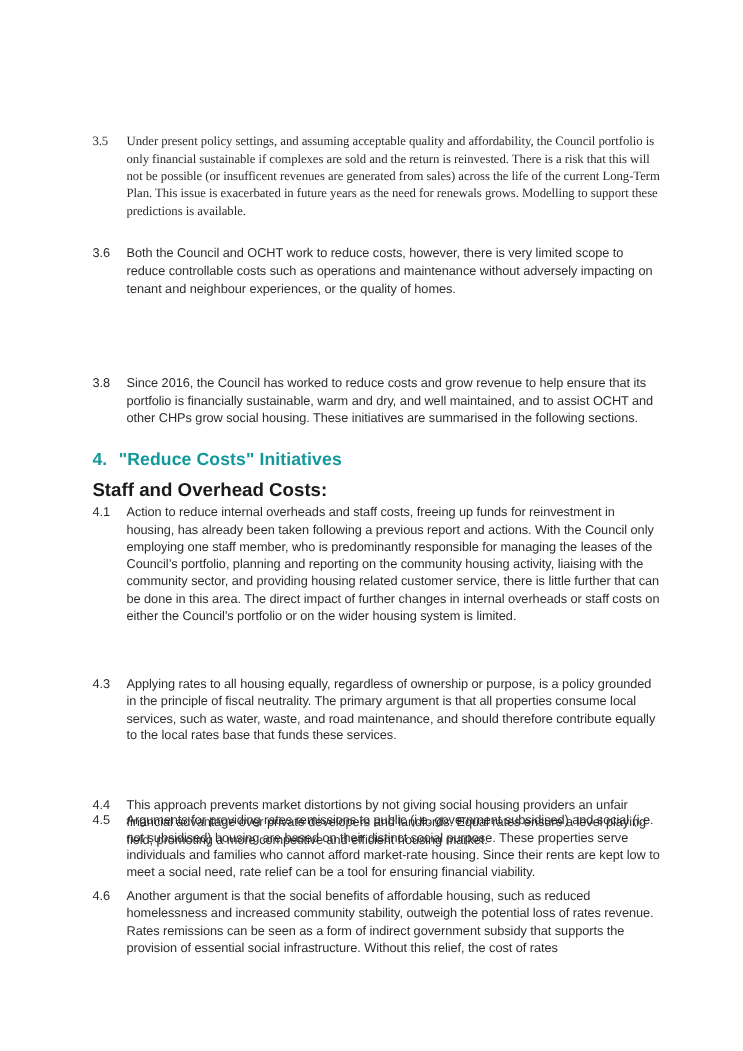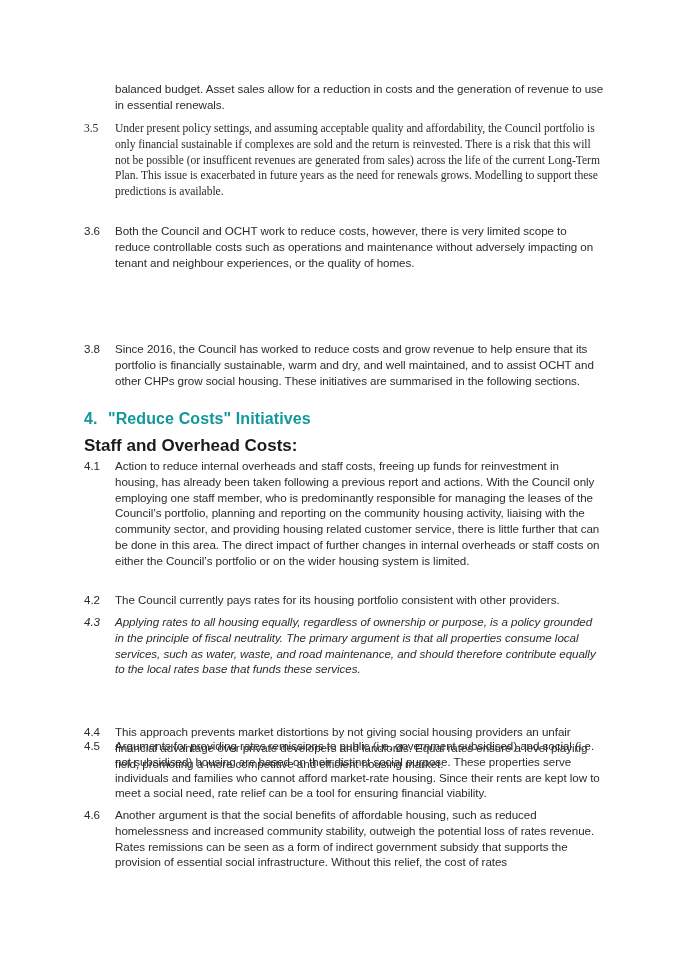--- a/index.html
+++ b/index.html
@@ -11,21 +11,20 @@
   .cont { position: absolute; left: 115px; width: 490px; font-size: 11.6px; line-height: 15.8px; letter-spacing: -0.05px; }
   .heading { position: absolute; left: 84px; top: 410px; font-size: 16px; font-weight: bold; color: #12979a; letter-spacing: 0.1px; }
   .heading .hnum { display: inline-block; width: 24px; }
   .subheading { position: absolute; left: 84px; top: 436px; font-size: 17px; font-weight: bold; color: #1a1a1a; }
 </style>
 </head>
 <body>
 
 <div class="page">
 
-  <div class="cont" style="top:81px;">balanced budget.  Asset sales allow for a reduction in costs and the generation of revenue to use in essential renewals.</div>
 
   <div class="para" style="top:121px;font-family:Liberation Serif, serif;">
     <span class="num">3.5</span>
     <span class="text">Under present policy settings, and assuming acceptable quality and affordability, the Council portfolio is only financial sustainable if complexes are sold and the return is reinvested.  There is a risk that this will not be possible (or insufficent revenues are generated from sales) across the life of the current Long-Term Plan.  This issue is exacerbated in future years as the need for renewals grows.  Modelling to support these predictions is available.</span>
   </div>
 
   <div class="para" style="top:223px;">
     <span class="num">3.6</span>
     <span class="text">Both the Council and OCHT work to reduce costs, however, there is very limited scope to reduce controllable costs such as operations and maintenance without adversely impacting on tenant and neighbour experiences, or the quality of homes.</span>
   </div>
@@ -40,26 +39,22 @@
     <span class="hnum">4.</span><span>"Reduce Costs" Initiatives</span>
   </div>
 
   <div class="subheading">Staff and Overhead Costs:</div>
 
   <div class="para" style="top:458px;">
     <span class="num">4.1</span>
     <span class="text">Action to reduce internal overheads and staff costs, freeing up funds for reinvestment in housing, has already been taken following a previous report and actions. With the Council only employing one staff member, who is predominantly responsible for managing the leases of the Council’s portfolio, planning and reporting on the community housing activity, liaising with the community sector, and providing housing related customer service, there is little further that can be done in this area.  The direct impact of further changes in internal overheads or staff costs on either the Council’s portfolio or on the wider housing system is limited.</span>
   </div>
 
-  <div class="para" style="top:592px;">
-    <span class="num">4.2</span>
-    <span class="text">The Council currently pays rates for its housing portfolio consistent with other providers.</span>
-  </div>
 
-  <div class="para" style="top:614px;font-style:italic;">
+  <div class="para" style="top:614px;">
     <span class="num">4.3</span>
     <span class="text">Applying rates to all housing equally, regardless of ownership or purpose, is a policy grounded in the principle of fiscal neutrality. The primary argument is that all properties consume local services, such as water, waste, and road maintenance, and should therefore contribute equally to the local rates base that funds these services.</span>
   </div>
 
   <div class="para" style="top:684px;margin-top:40px;">
     <span class="num">4.4</span>
     <span class="text">This approach prevents market distortions by not giving social housing providers an unfair financial advantage over private developers and landlords. Equal rates ensure a level playing field, promoting a more competitive and efficient housing market.</span>
   </div>
 
   <div class="para" style="top:738px;">

